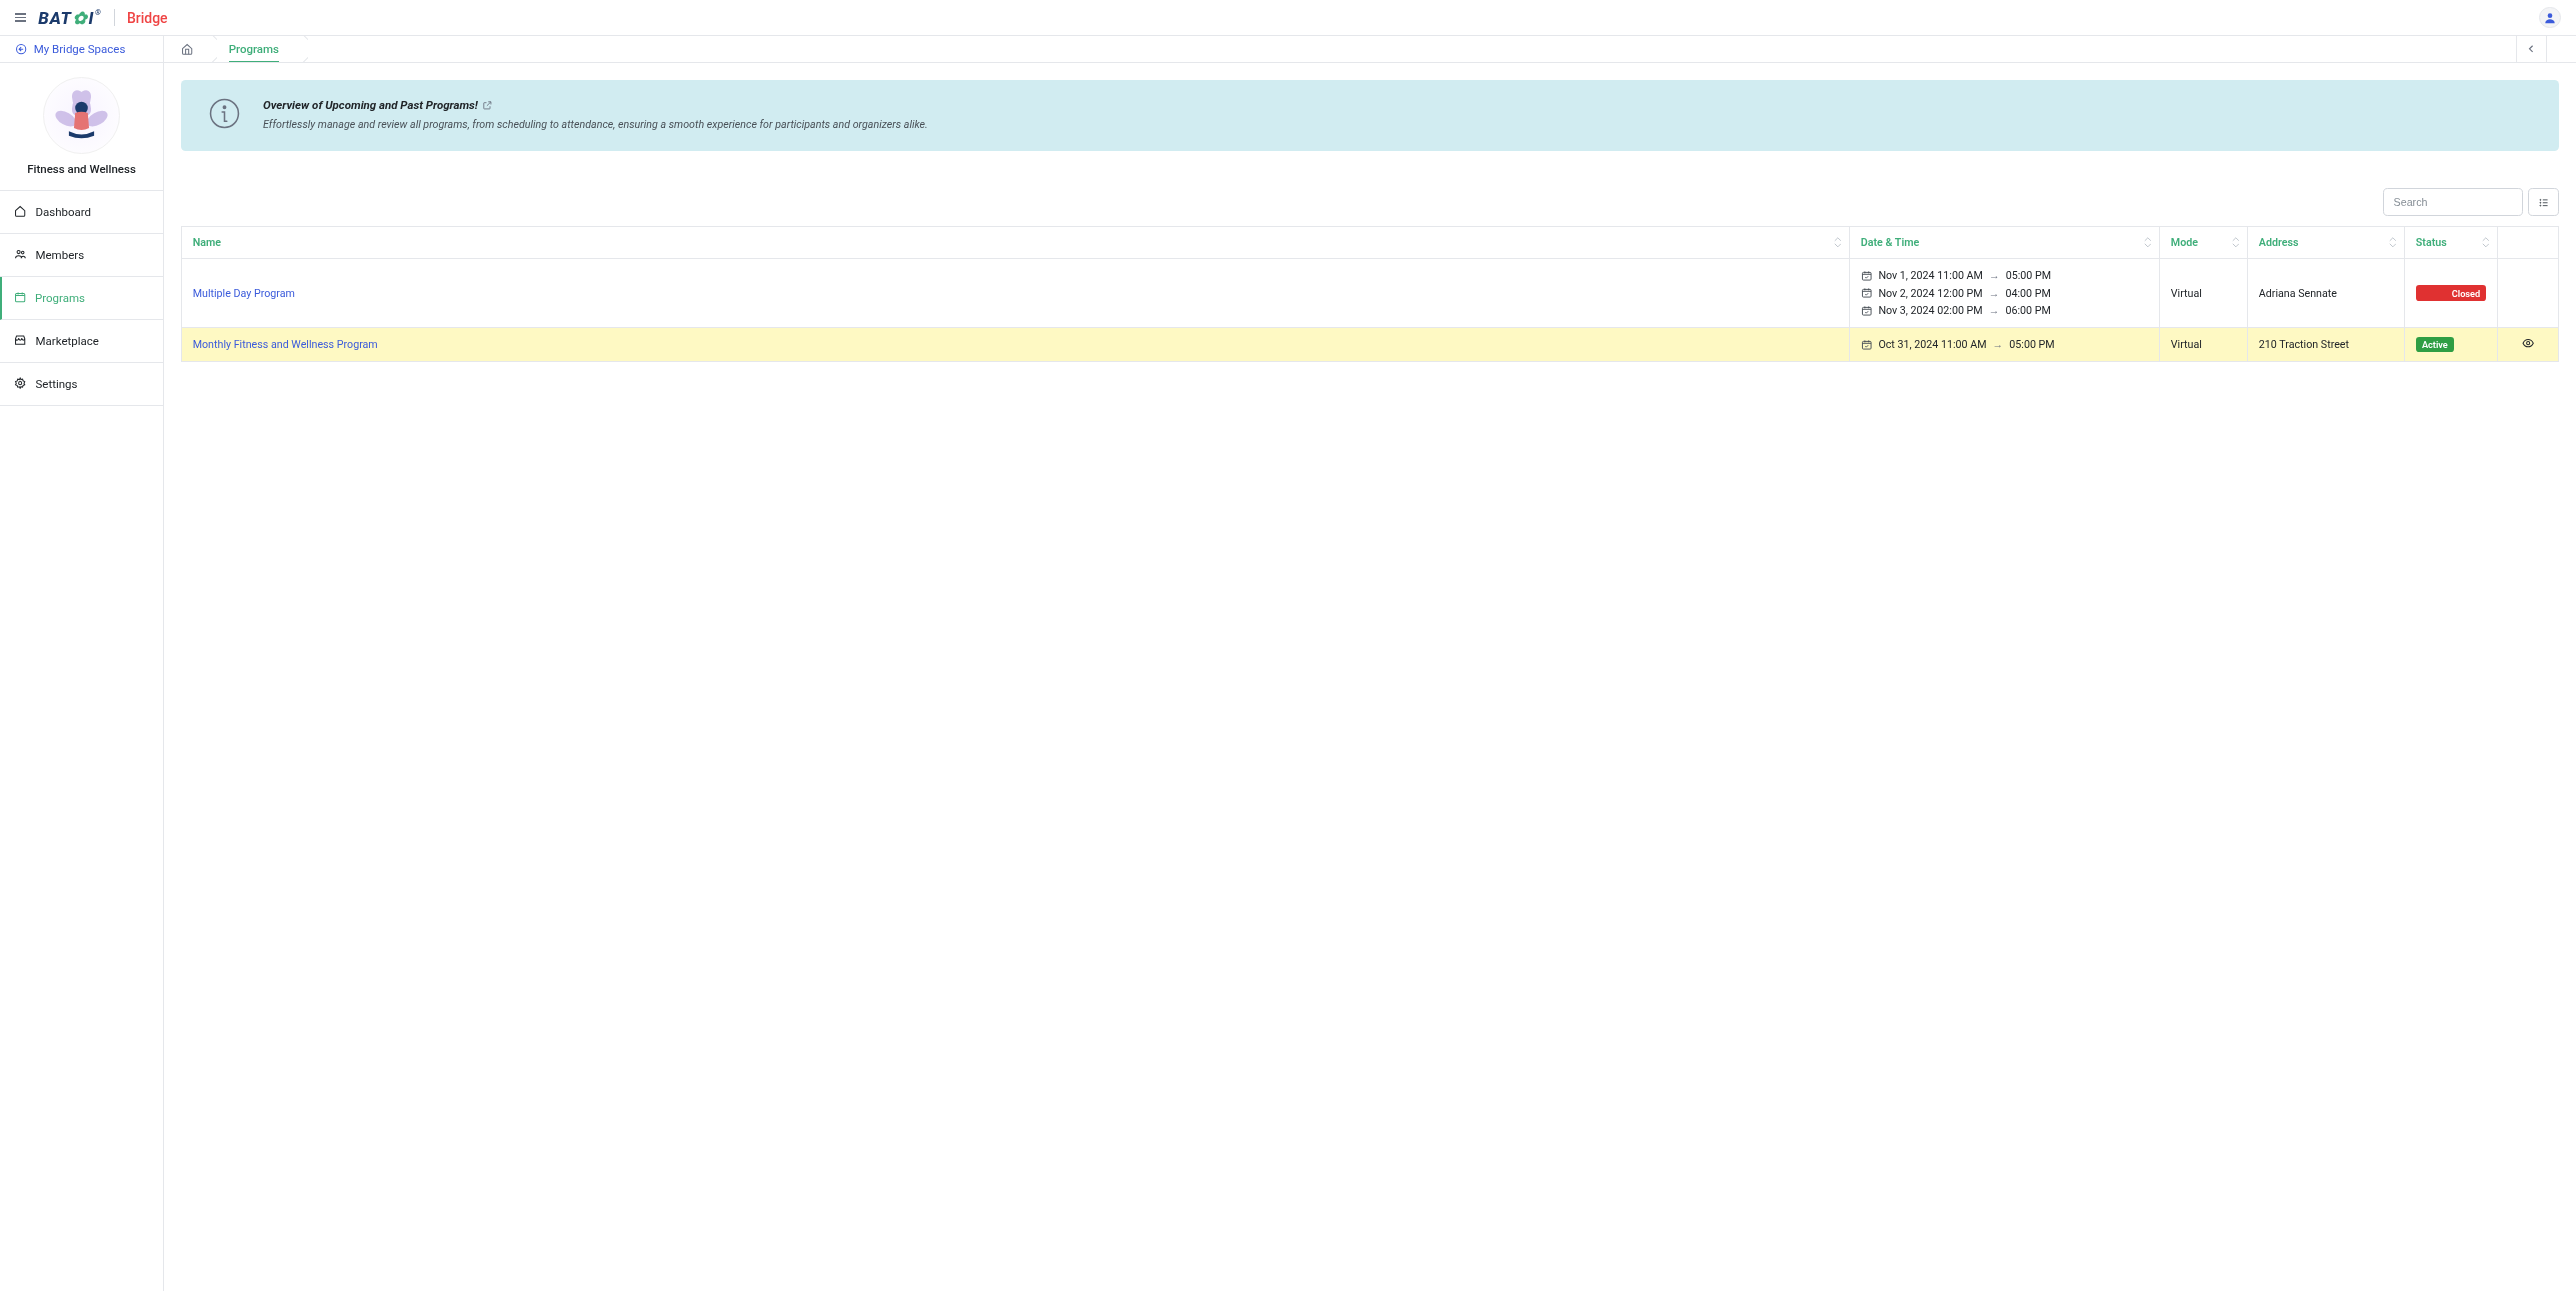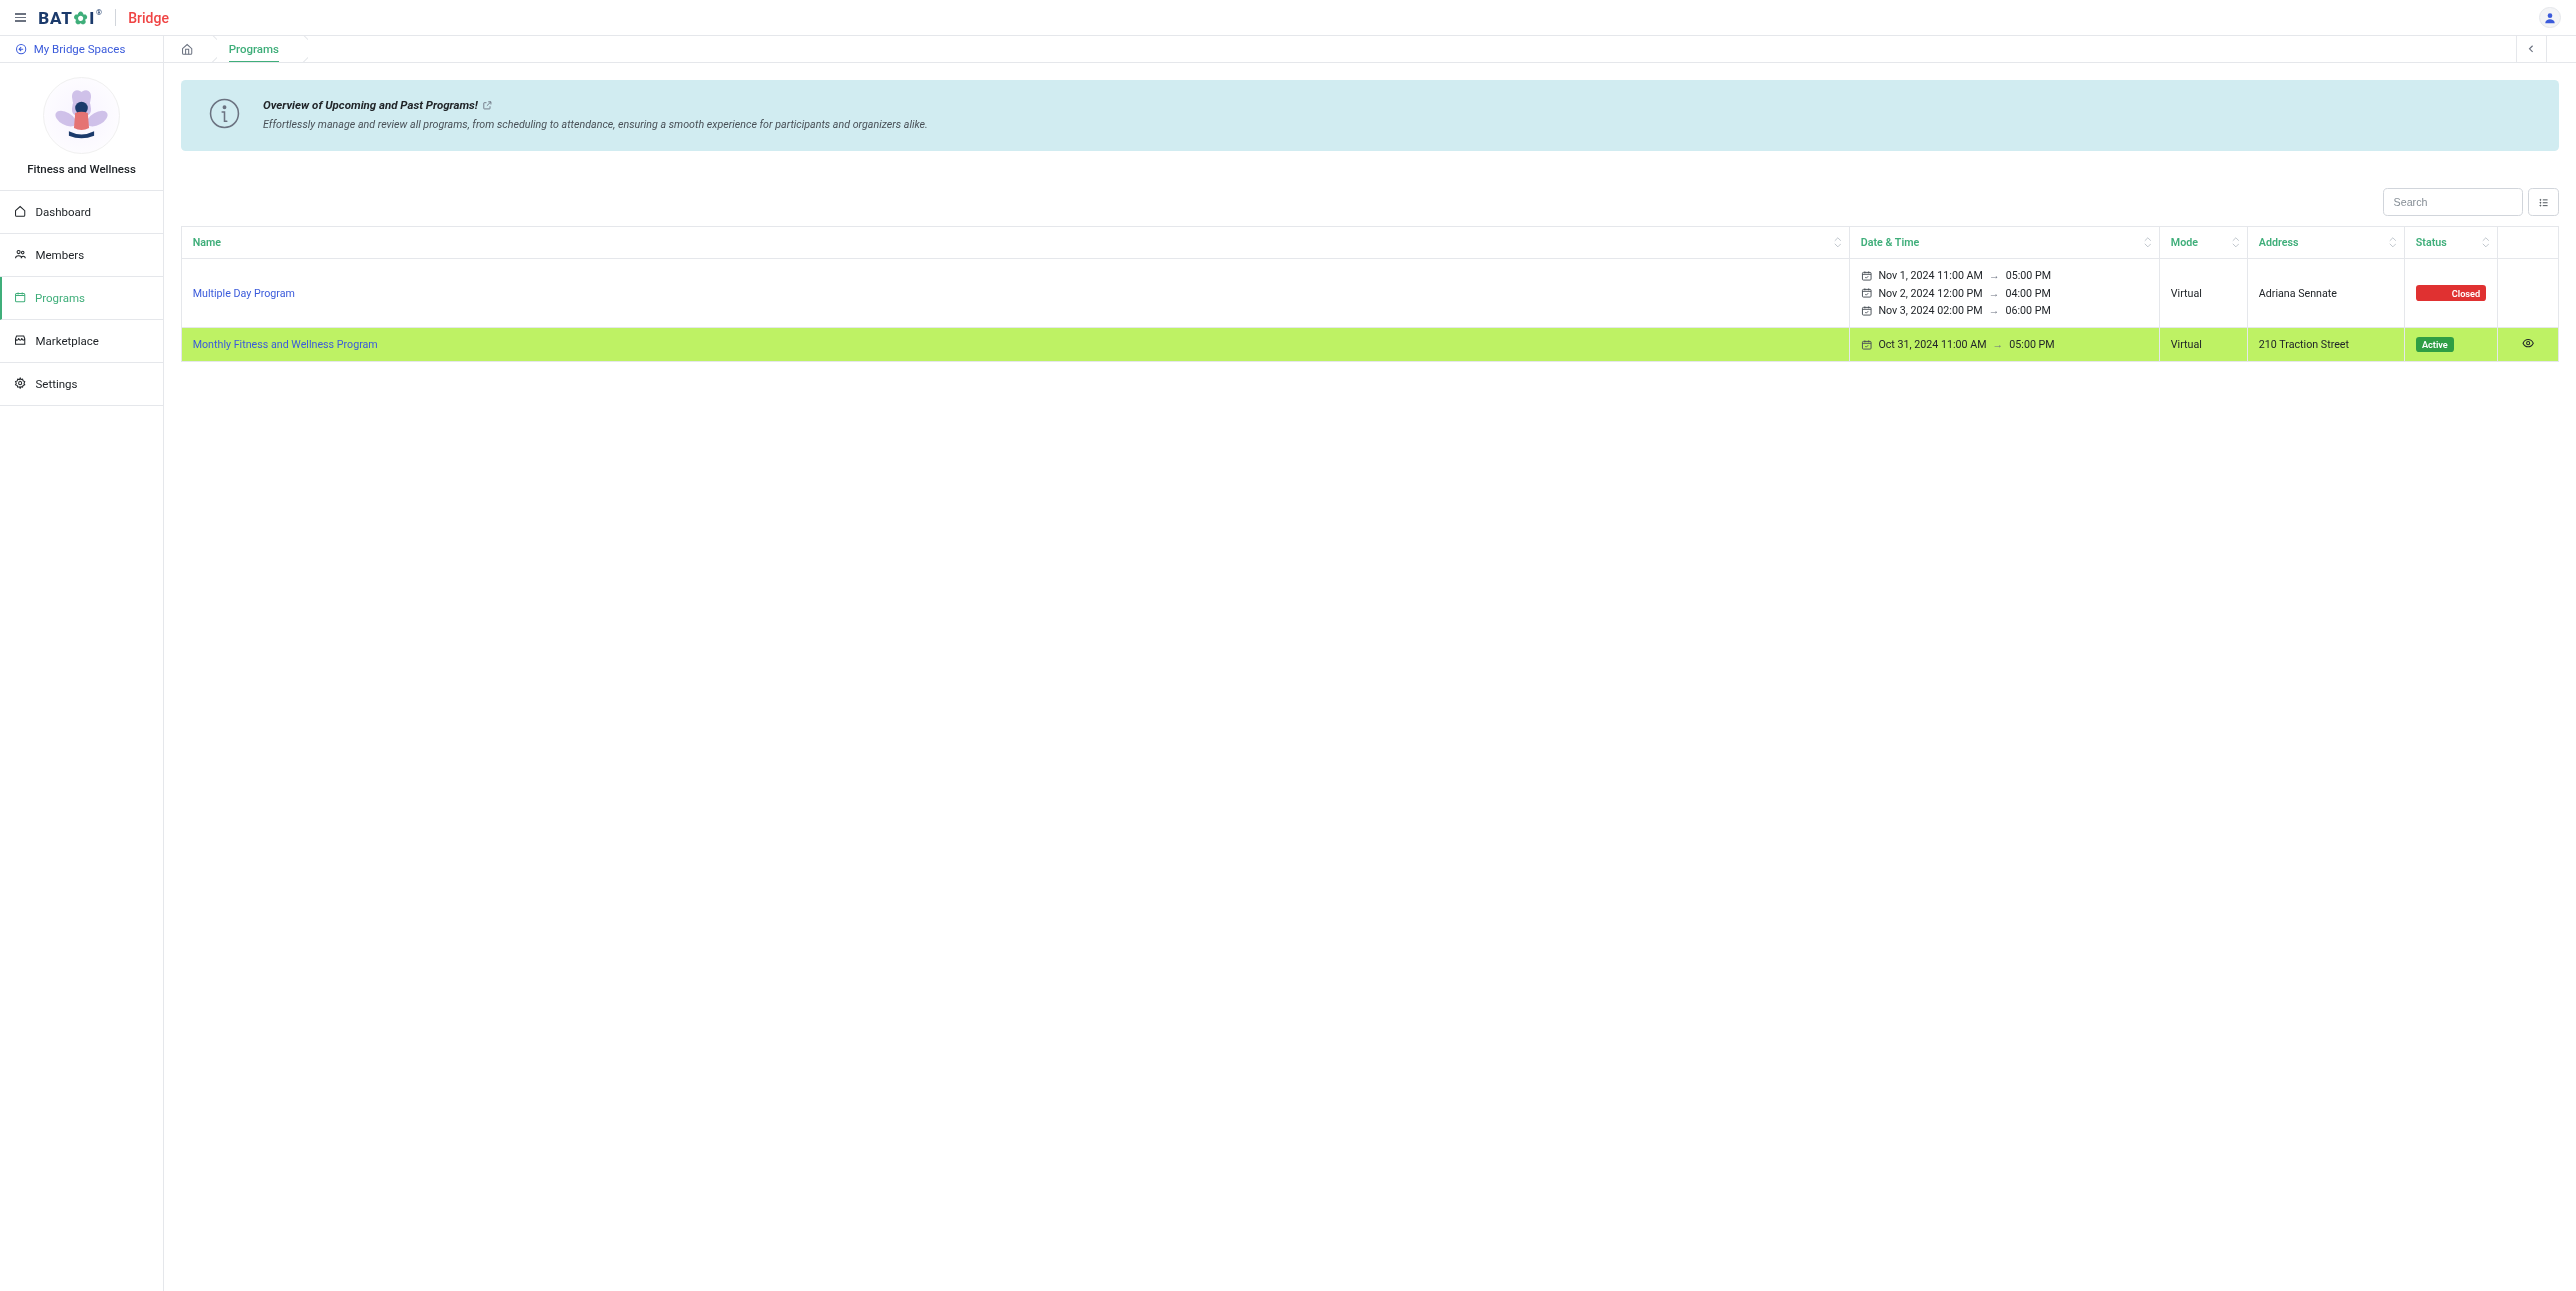--- a/index.html
+++ b/index.html
@@ -2,21 +2,21 @@
 <html style="font-size:12.3px"><head>
 <meta charset="utf-8">
 <style>
 *{margin:0;padding:0;box-sizing:border-box;}
 body{font-family:-apple-system,BlinkMacSystemFont,"Segoe UI",Roboto,"Helvetica Neue",Arial,sans-serif;font-size:10.7px;color:#212529;background:#fff;}
 
 
 .topbar{height:36px;border-bottom:0.8px solid #e5e7eb;display:flex;align-items:center;padding:0 15.3px;gap:12.3px;}
 .hamburger{display:flex;flex-direction:column;gap:2.3px;cursor:pointer;}
 .hamburger span{display:block;width:10.7px;height:1.2px;background:#6b7280;}
-.logo{display:flex;gap:0.8px;font-weight:800;font-size:17px;letter-spacing:0.8px;color:#1b3a6b;}
+.logo{display:flex;gap:0.8px;font-weight:800;font-size:17px;letter-spacing:0.8px;color:#1b3a6b;font-style:italic;}
 .logo-leaf{color:#3fae7a;font-size:17px;}
 .logo-reg{font-size:7.7px;vertical-align:super;font-weight:400;}
 .vdiv{width:0.8px;height:17px;background:#d1d5db;}
 .brand-sub{color:#ef4444;font-size:14px;font-weight:500;}
 .topbar-spacer{flex:1;}
 .avatar-circle{width:21.5px;height:21.5px;border-radius:50%;background:#f3f4f6;display:flex;align-items:center;justify-content:center;border:0.8px solid #e5e7eb;}
 .avatar-circle svg{width:14px;height:14px;}
 
 
 .secondbar{height:27px;border-bottom:0.8px solid #e5e7eb;display:flex;align-items:stretch;}
@@ -58,21 +58,21 @@
 .search-input::placeholder{color:#868e96;}
 .list-btn{width:31px;height:28px;border:0.8px solid #d1d5db;border-radius:4.6px;background:#fff;display:flex;align-items:center;justify-content:center;cursor:pointer;}
 .list-btn svg{width:11.5px;height:11.5px;color:#495057;}
 
 table{width:100%;border-collapse:collapse;border:0.8px solid #e5e7eb;}
 th{text-align:left;padding:9.2px 10.7px;font-weight:600;font-size:10.7px;color:#3fae7a;border:0.8px solid #e5e7eb;position:relative;}
 .sort-icon{position:absolute;right:7.7px;top:50%;transform:translateY(-50%);display:flex;flex-direction:column;gap:0;color:#adb5bd;cursor:pointer;}
 .sort-icon svg{width:7.7px;height:5.4px;}
 td{padding:7.7px 10.7px;border:0.8px solid #e5e7eb;vertical-align:middle;font-size:10.7px;}
 td.name-cell a{color:#3b5bdb;text-decoration:none;cursor:pointer;}
-tr.hover-row{background:#bef264;}
+tr.hover-row{background:#fef9c3;}
 .dt-line{display:flex;align-items:center;gap:6.1px;padding:2.3px 0;white-space:nowrap;}
 .dt-line svg{width:11.5px;height:11.5px;color:#495057;flex-shrink:0;}
 .arrow-sep{color:#6b7280;}
 .badge{display:inline-block;padding:2.3px 6.1px;border-radius:3.1px;font-size:9.2px;font-weight:600;color:#fff;}
 .badge.closed{background:#e03131;padding-left:36px;}
 .badge.active{background:#2f9e44;}
 .eye-cell{text-align:center;width:61px;}
 .eye-cell svg{width:12.3px;height:12.3px;color:#212529;cursor:pointer;}
 
 th.col-actions{width:61px;}

